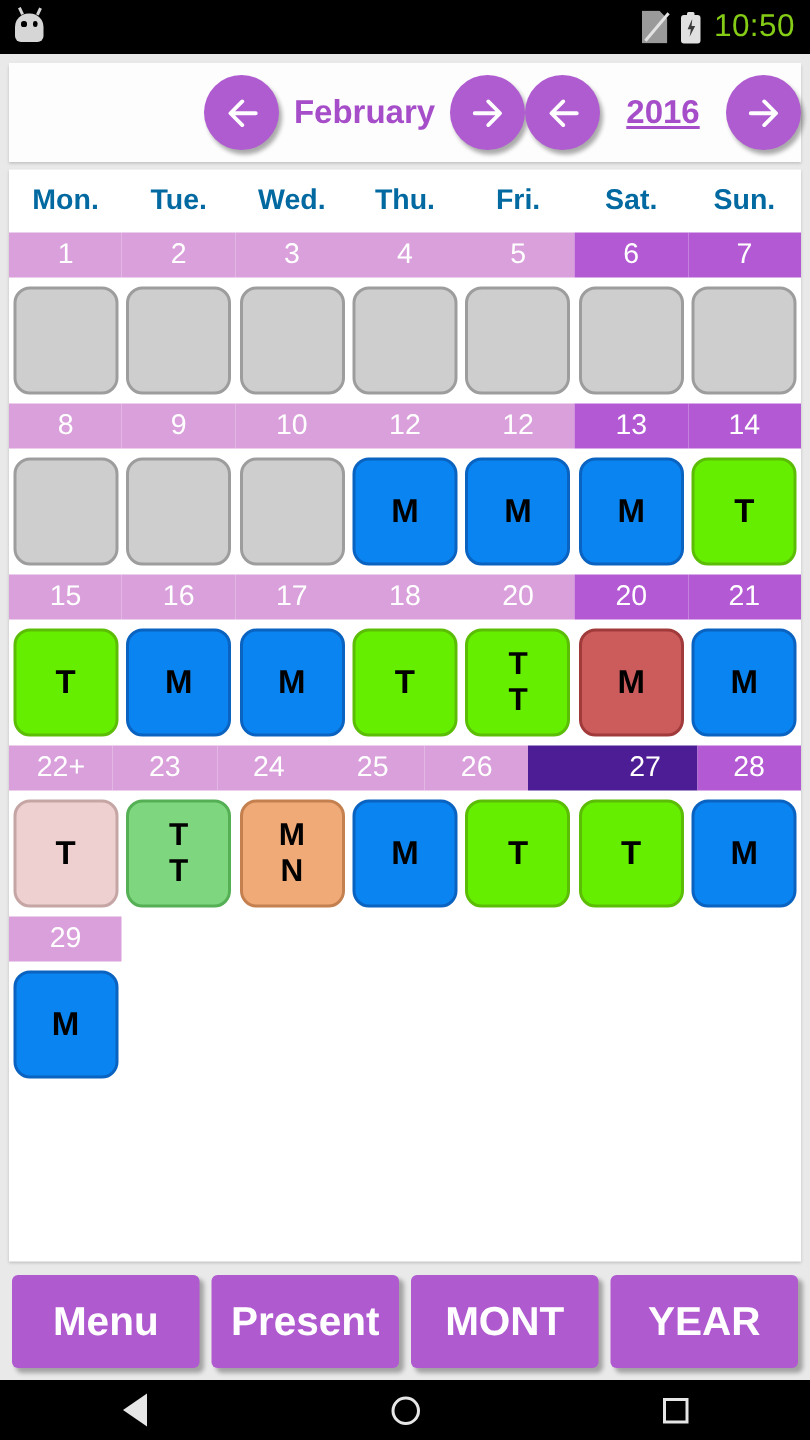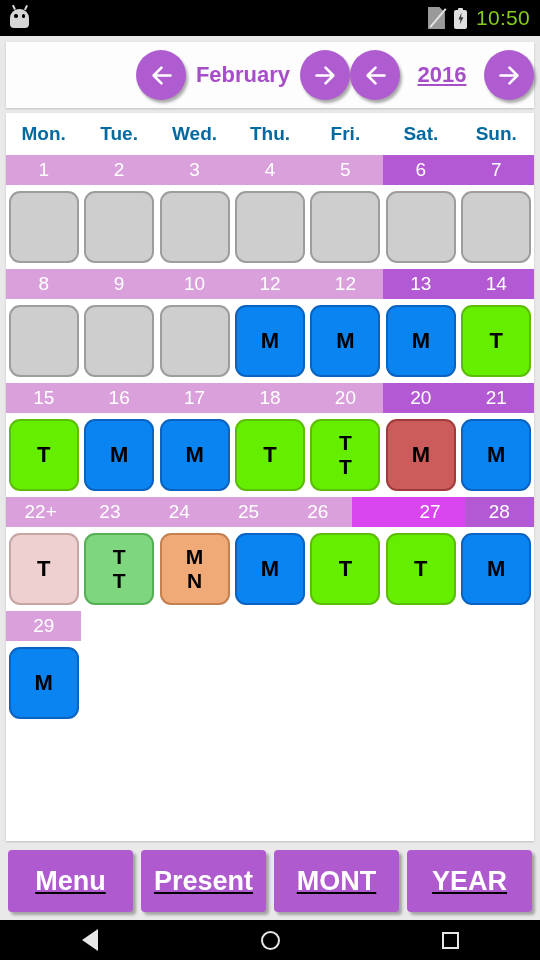--- a/index.html
+++ b/index.html
@@ -89,21 +89,21 @@
     flex: 1; text-align: center; color: #0369a1;
     font-size: 19px; font-weight: bold;
   }
   .week { display: block; }
   .num-row { display: flex; height: 30px; }
   .num-cell {
     flex: 1; background: #d9a0db; color: #fff; font-size: 19px;
     display: flex; align-items: center; justify-content: center;
   }
   .num-cell.weekend { background: #b259d3; }
-  .num-cell.today { background: #d946ef; padding-left: 43px; }
+  .num-cell.today { background: #4c1d95; padding-left: 43px; }
   .num-cell.blank { background: transparent; }
 
   .cell-row { display: flex; height: 84px; align-items: center; }
   .cell-slot {
     flex: 1; display: flex; align-items: center; justify-content: center;
   }
   .daybox {
     width: 70px; height: 72px; border-radius: 11px;
     display: flex; flex-direction: column;
     align-items: center; justify-content: center;
@@ -118,21 +118,21 @@
   .daybox.mgreen { background: #7ed67e; border: 2px solid #55b055; }
   .daybox.orange { background: #efaa78; border: 2px solid #c4804f; }
   .daybox .mk { display: block; }
   .daybox.two { font-size: 21px; }
   .daybox.two .mk { line-height: 1.12; }
 
   
   .btn-bar {
     position: absolute; left: 0; right: 0; bottom: 40px; height: 78px;
     display: flex; align-items: center; justify-content: space-between;
-    padding: 0 8px; gap: 8px; text-decoration: underline;
+    padding: 0 8px; gap: 8px;
   }
   .flat-btn {
     flex: 1; height: 62px; background: #b05ad0; color: #fff;
     border: none; border-radius: 4px; font-size: 27px; font-weight: bold;
     font-family: "Liberation Sans", sans-serif;
     box-shadow: 3px 3px 3px rgba(0,0,0,.3); cursor: pointer;
     display: flex; align-items: center; justify-content: center;
     overflow: hidden; white-space: nowrap;
   }
 

